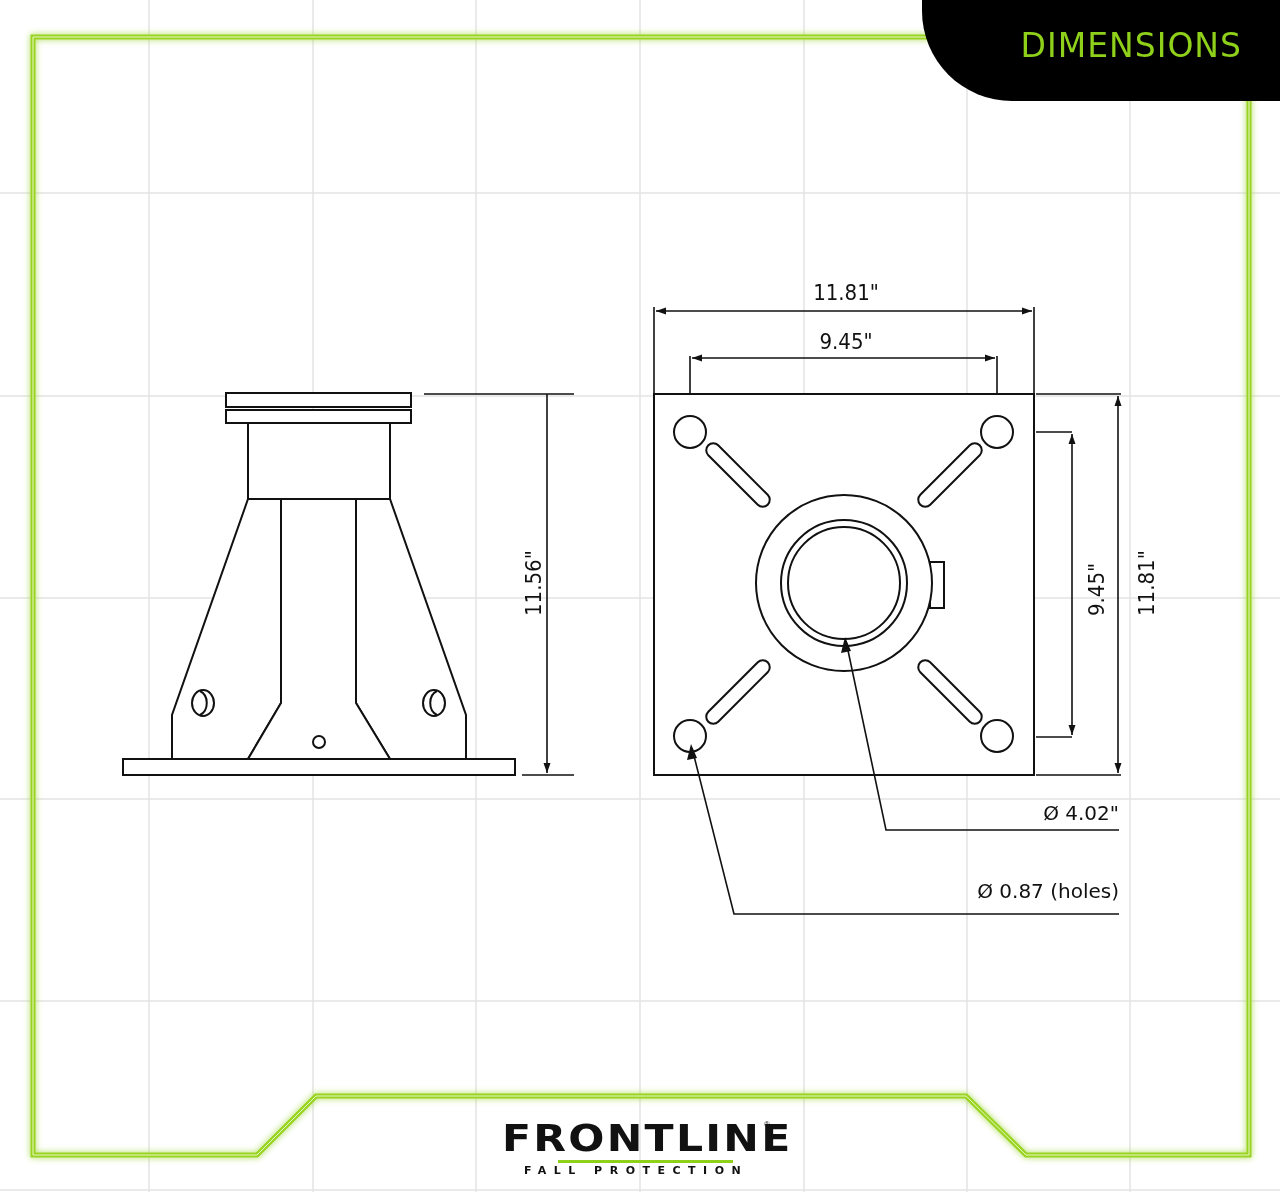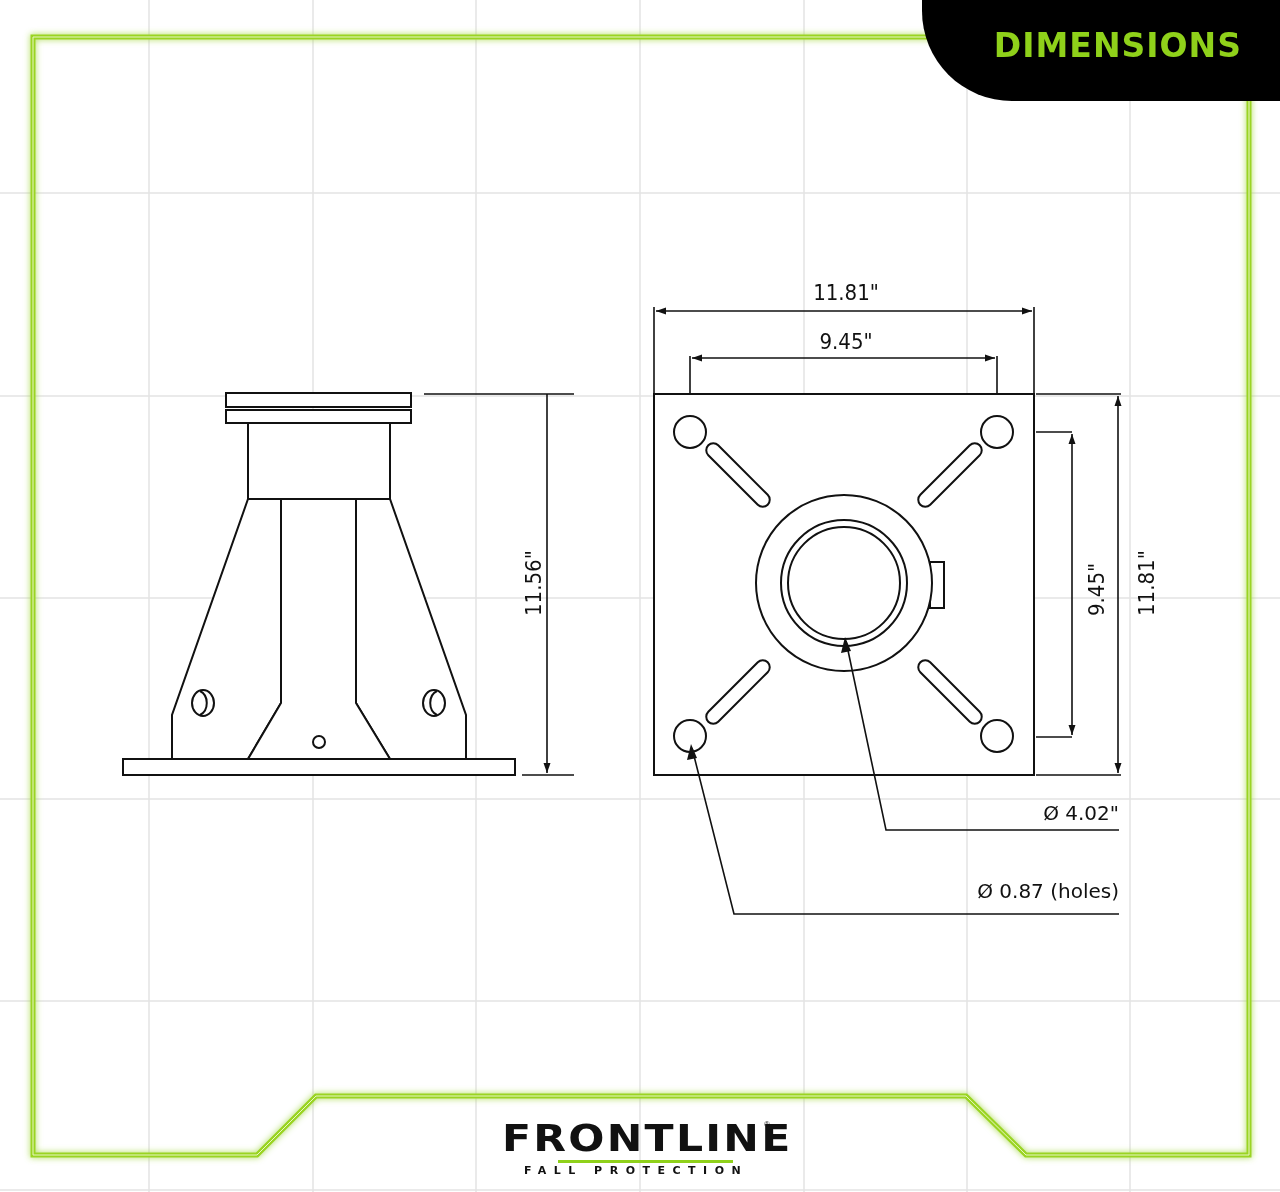--- a/index.html
+++ b/index.html
@@ -1,21 +1,21 @@
 <!DOCTYPE html>
 <html><head>
 <meta charset="utf-8">
 <style>
   html, body { margin:0; padding:0; }
   body { width:1280px; height:1192px; position:relative; overflow:hidden; background:#ffffff; font-family:"Liberation Sans", sans-serif; }
   #stage { position:absolute; left:0; top:0; width:1280px; height:1192px; }
   .dim-text { font-family:"DejaVu Sans Condensed","DejaVu Sans", sans-serif; font-size:22px; fill:#111; }
   .callout-text { font-family:"DejaVu Sans", sans-serif; font-size:20px; fill:#111; }
   .header-tab { position:absolute; right:0; top:0; width:358px; height:101px; background:#000; border-bottom-left-radius:90px; }
-  .header-title { position:absolute; right:38px; top:26px; color:#8fd11a; font-family:"DejaVu Sans", sans-serif; font-size:33px; letter-spacing:1px; font-weight:bold; }
+  .header-title { position:absolute; right:38px; top:26px; color:#8fd11a; font-family:"DejaVu Sans", sans-serif; font-size:33px; letter-spacing:1px; font-weight:normal; }
   .logo { position:absolute; left:502px; top:1118px; width:280px; height:62px; }
   .logo-word { position:absolute; left:0; top:0; font-family:"DejaVu Sans", sans-serif; font-weight:bold; font-size:38px; letter-spacing:2px; color:#111; transform:scaleX(1.12); transform-origin:left top; line-height:40px; }
   .logo-reg { position:absolute; left:262px; top:2px; font-size:8px; color:#111; }
   .logo-bar { position:absolute; left:56px; top:42px; width:175px; height:3px; background:#8fd11a; }
   .logo-sub { position:absolute; left:22px; top:46px; font-family:"DejaVu Sans", sans-serif; font-weight:bold; font-size:11px; letter-spacing:7.5px; color:#111; }
 </style>
 </head>
 <body>
 
 <div id="stage">

